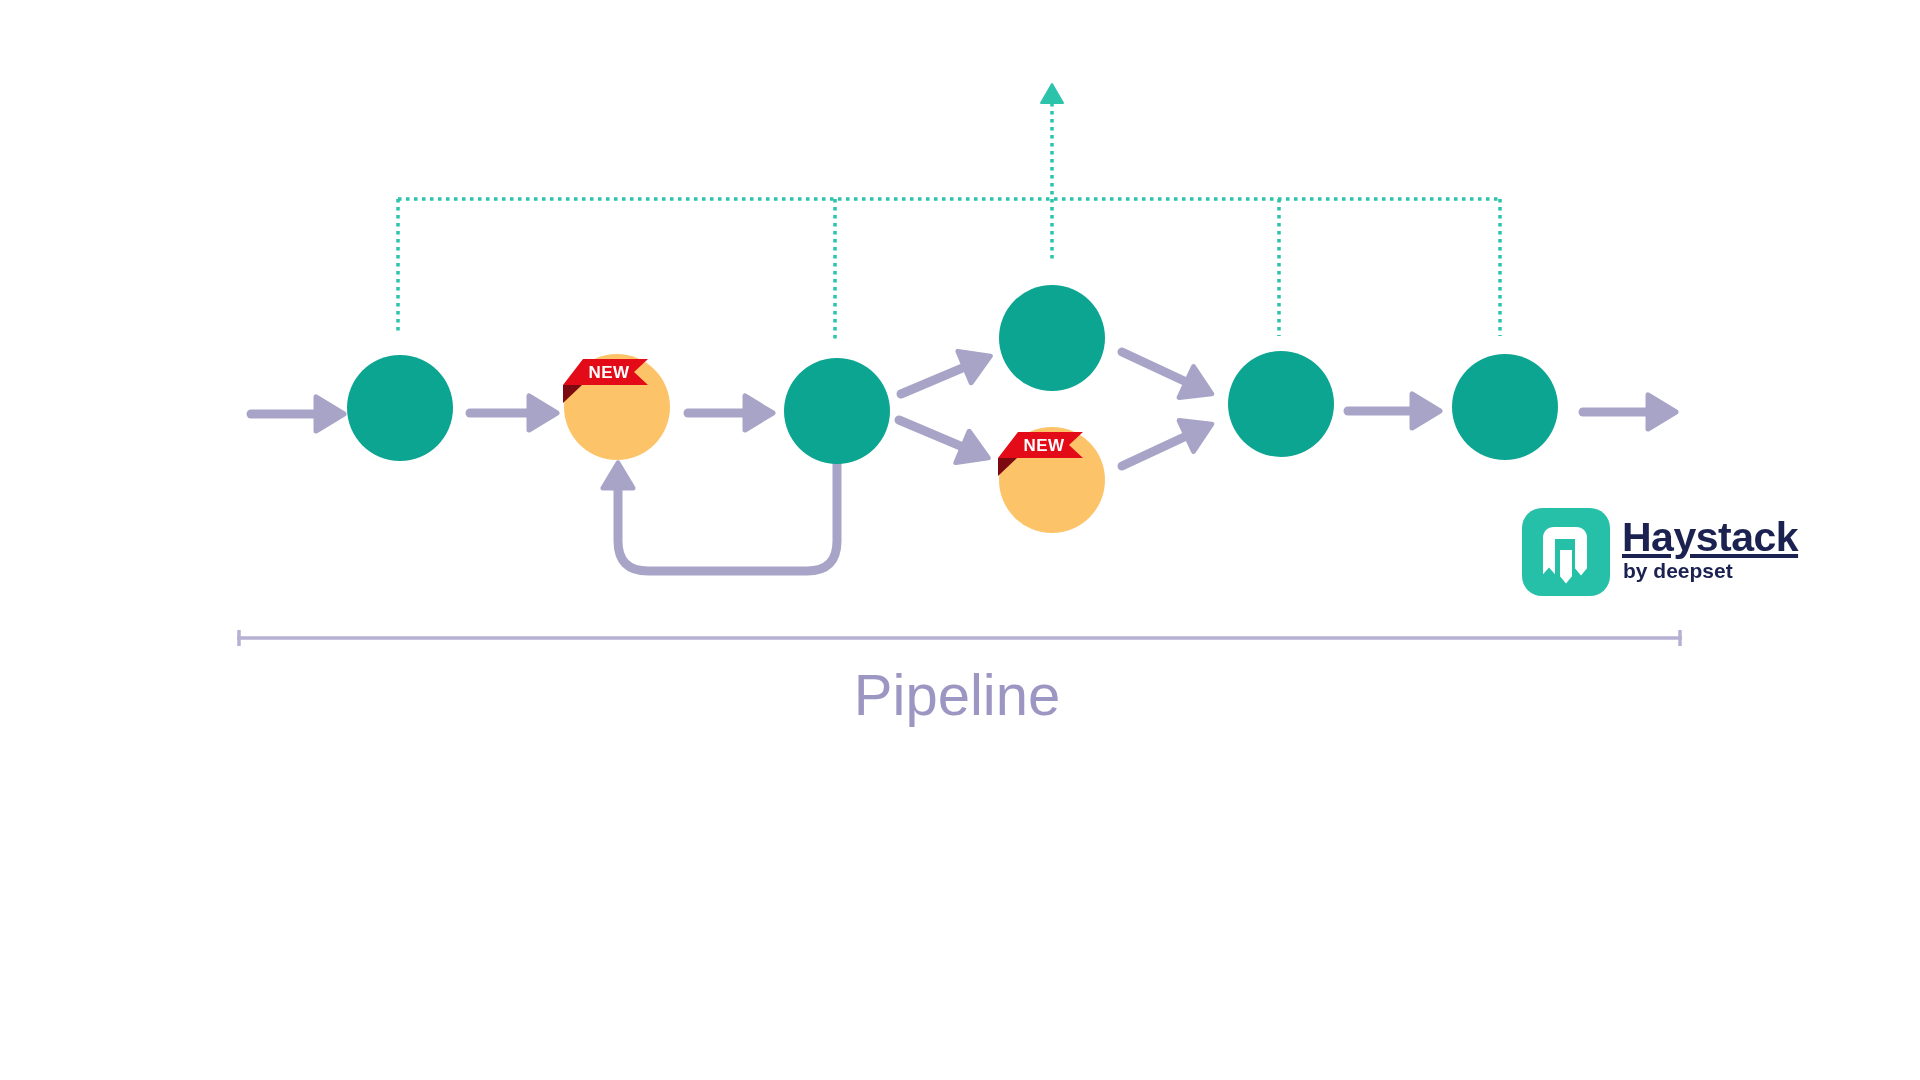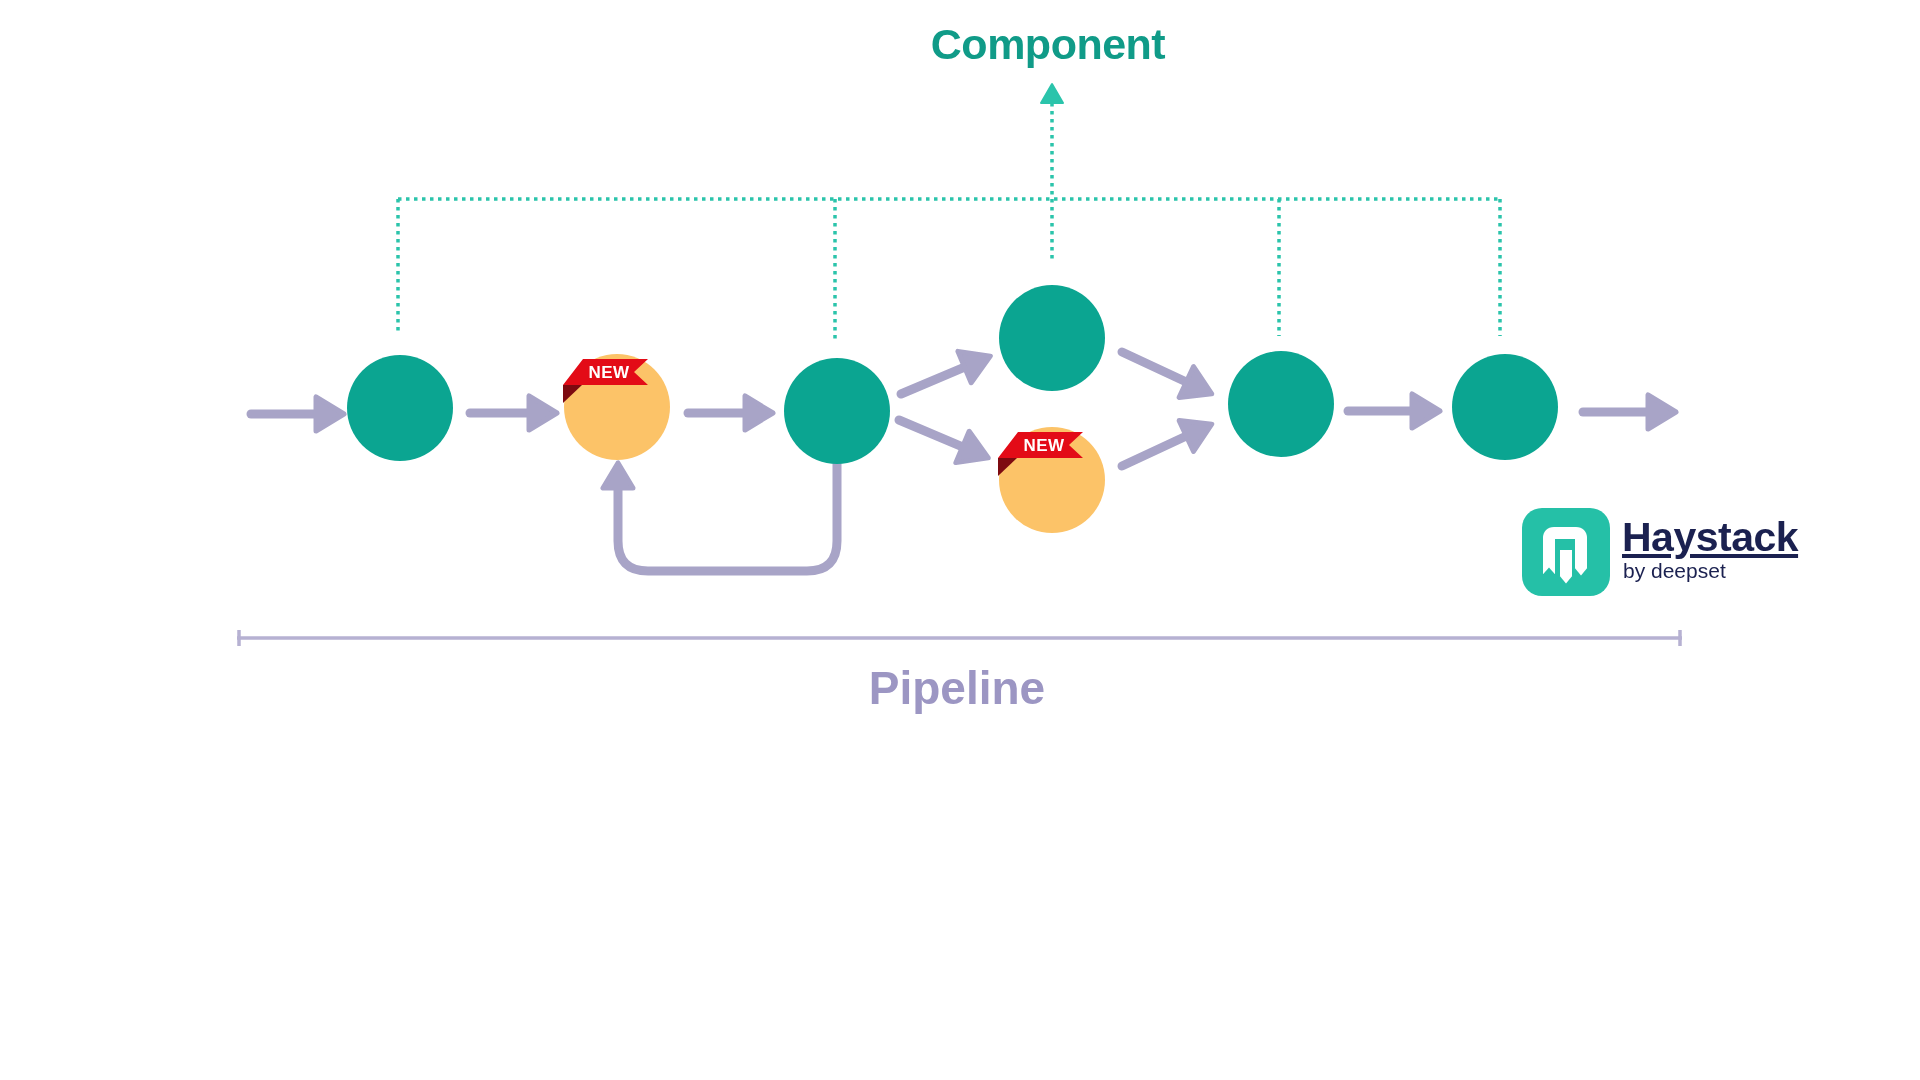--- a/index.html
+++ b/index.html
@@ -24,36 +24,36 @@
   .badge-fold{fill:var(--badge-red-dark);}
   .badge-label{fill:var(--badge-text);font-size:17px;font-weight:bold;letter-spacing:.5px;}
 
   #component-label{
     left:1048px;top:20px;transform:translateX(-50%);
     font-size:43px;font-weight:bold;color:var(--component-text);
     white-space:nowrap;letter-spacing:-0.5px;
   }
   #pipeline-label{
     left:957px;top:661px;transform:translateX(-50%);
-    font-size:46px;font-weight:700;color:var(--pipeline-text);
+    font-size:58px;font-weight:400;color:var(--pipeline-text);
     white-space:nowrap;
   }
   #haystack-logo{left:1522px;top:508px;width:400px;height:100px;}
   #logo-icon{
     position:absolute;left:0;top:0;width:88px;height:88px;border-radius:20px;
     background:var(--logo-icon);
   }
   #logo-name{
     position:absolute;left:100px;top:6px;
     font-size:41px;font-weight:bold;color:var(--logo-text);
     white-space:nowrap;letter-spacing:-0.5px;text-decoration:underline;
   }
   #logo-byline{
     position:absolute;left:101px;top:51px;
-    font-size:21px;font-weight:400;color:var(--logo-text);
+    font-size:21px;font-weight:700;color:var(--logo-text);
     white-space:nowrap;
   }
 </style>
 </head>
 <body>
 
 <div class="canvas">
 
   <svg class="abs" style="left:0;top:0" width="1920" height="1080" viewBox="0 0 1920 1080">
 
@@ -132,21 +132,20 @@
       <text class="badge-label" x="-8" y="-29" text-anchor="middle">NEW</text>
     </g>
 
     <g>
       <line class="bracket" x1="237" y1="638" x2="1682" y2="638"></line>
       <line class="bracket" x1="239" y1="630" x2="239" y2="646"></line>
       <line class="bracket" x1="1680" y1="630" x2="1680" y2="646"></line>
     </g>
   </svg>
 
-  <div class="abs" id="component-label">Component</div>
 
   <div class="abs" id="pipeline-label">Pipeline</div>
 
   <div class="abs" id="haystack-logo">
     <div id="logo-icon">
       <svg width="88" height="88" viewBox="0 0 88 88">
         <path d="M 27,66 V 30 Q 27,25 32,25 H 54 Q 59,25 59,30 V 60" fill="none" stroke="#ffffff" stroke-width="12"></path>
         <line x1="44" y1="42" x2="44" y2="68" stroke="#ffffff" stroke-width="12"></line>
         <polygon points="37.8,68 50.2,68 44,75.5" fill="#ffffff"></polygon>
         <polygon points="52.8,60 65.2,60 59,67.5" fill="#ffffff"></polygon>

